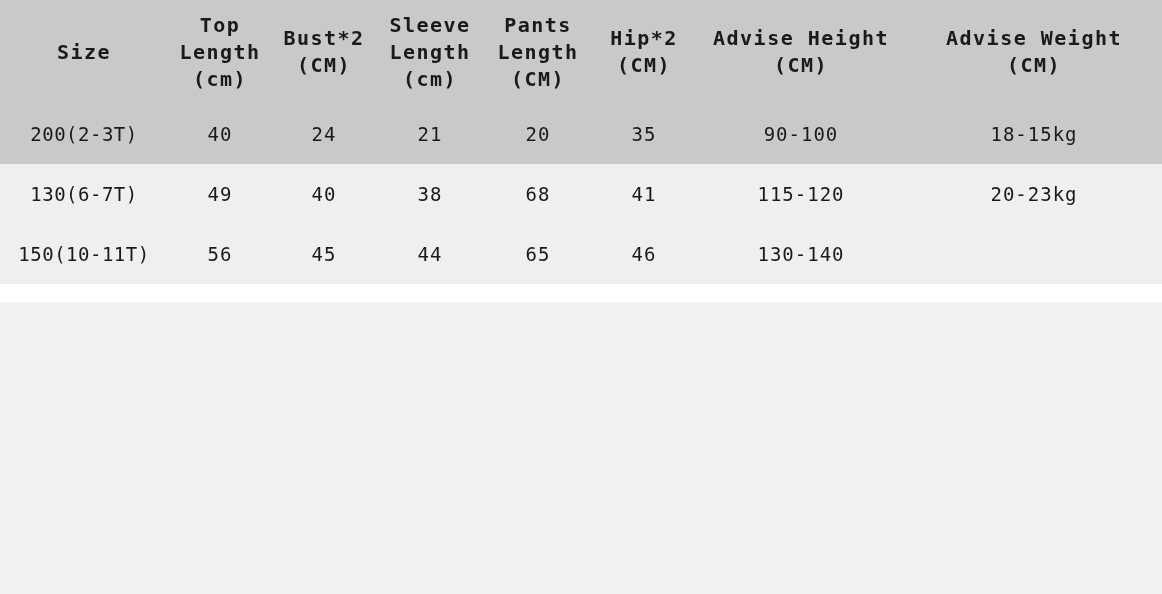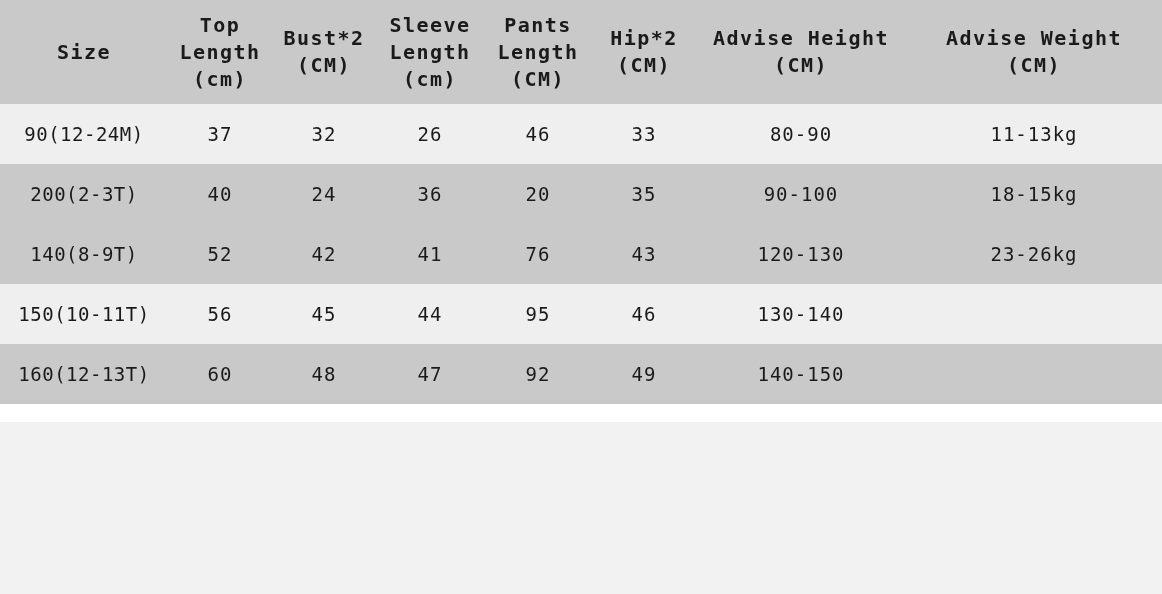--- a/index.html
+++ b/index.html
@@ -116,66 +116,46 @@
           <div>Advise Height</div>
           <div>(CM)</div>
         </th>
         <th>
           <div>Advise Weight</div>
           <div>(CM)</div>
         </th>
       </tr>
     </thead>
     <tbody>
-      <tr class="row-light">
-        <td class="size-cell">90(12-24M)</td>
-        <td>37</td>
-        <td>32</td>
-        <td>26</td>
-        <td>46</td>
-        <td>33</td>
-        <td>80-90</td>
-        <td>11-13kg</td>
-      </tr>
       <tr class="row-dark">
         <td class="size-cell">200(2-3T)</td>
         <td>40</td>
         <td>24</td>
-        <td>36</td>
+        <td>21</td>
         <td>20</td>
         <td>35</td>
         <td>90-100</td>
         <td>18-15kg</td>
       </tr>
-      <tr class="row-dark">
-        <td class="size-cell">140(8-9T)</td>
-        <td>52</td>
-        <td>42</td>
+      <tr class="row-light">
+        <td class="size-cell">130(6-7T)</td>
+        <td>49</td>
+        <td>40</td>
+        <td>38</td>
+        <td>68</td>
         <td>41</td>
-        <td>76</td>
-        <td>43</td>
-        <td>120-130</td>
-        <td>23-26kg</td>
+        <td>115-120</td>
+        <td>20-23kg</td>
       </tr>
       <tr class="row-light">
         <td class="size-cell">150(10-11T)</td>
         <td>56</td>
         <td>45</td>
         <td>44</td>
-        <td>95</td>
+        <td>65</td>
         <td>46</td>
         <td>130-140</td>
-        <td></td>
-      </tr>
-      <tr class="row-dark">
-        <td class="size-cell">160(12-13T)</td>
-        <td>60</td>
-        <td>48</td>
-        <td>47</td>
-        <td>92</td>
-        <td>49</td>
-        <td>140-150</td>
         <td></td>
       </tr>
     </tbody>
   </table>
   <div class="footer-pad"></div>
 </div>
 
 </body></html>

